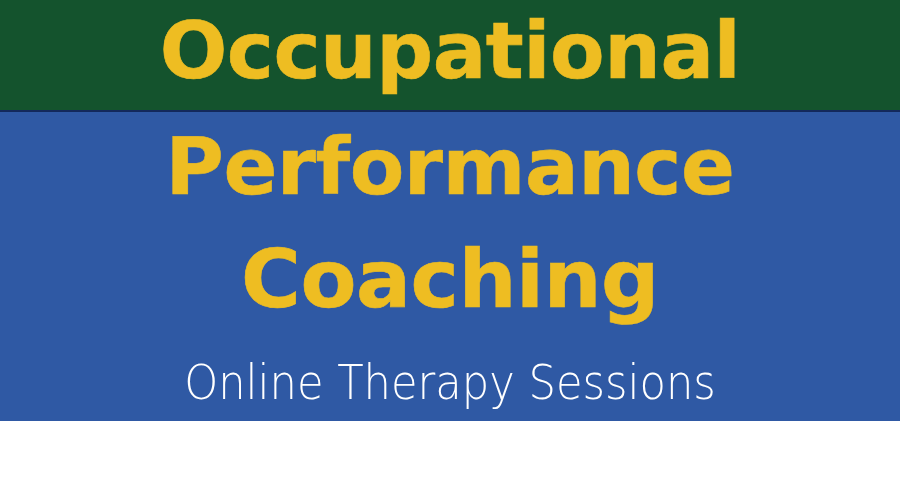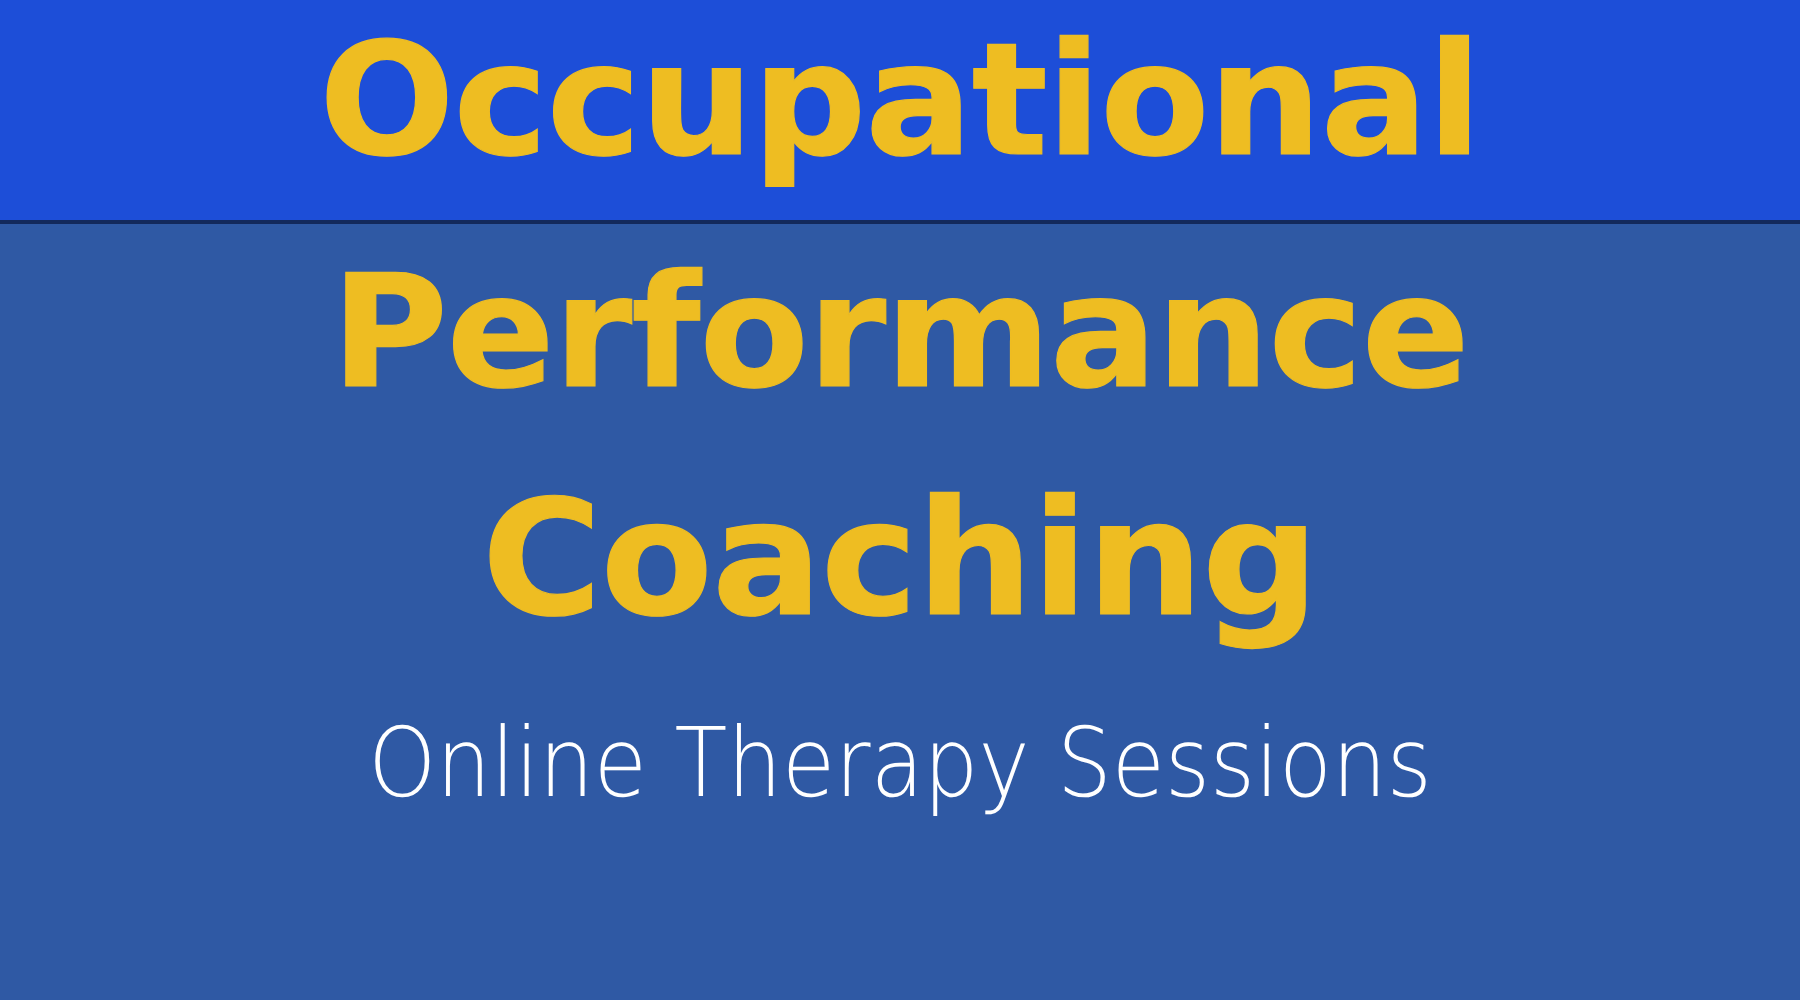--- a/index.html
+++ b/index.html
@@ -11,22 +11,22 @@
     width: 900px;
     height: 500px;
     overflow: hidden;
     font-family: "Liberation Sans", sans-serif;
     background: #ffffff;
   }
 
   .banner {
     position: relative;
     width: 900px;
-    height: 500px;
-    background: #1d4ed8;
+    height: 421px;
+    background: #14532d;
     overflow: hidden;
   }
 
   
   .blue-panel {
     position: absolute;
     left: 0;
     top: 110px;
     width: 900px;
     height: 390px;

